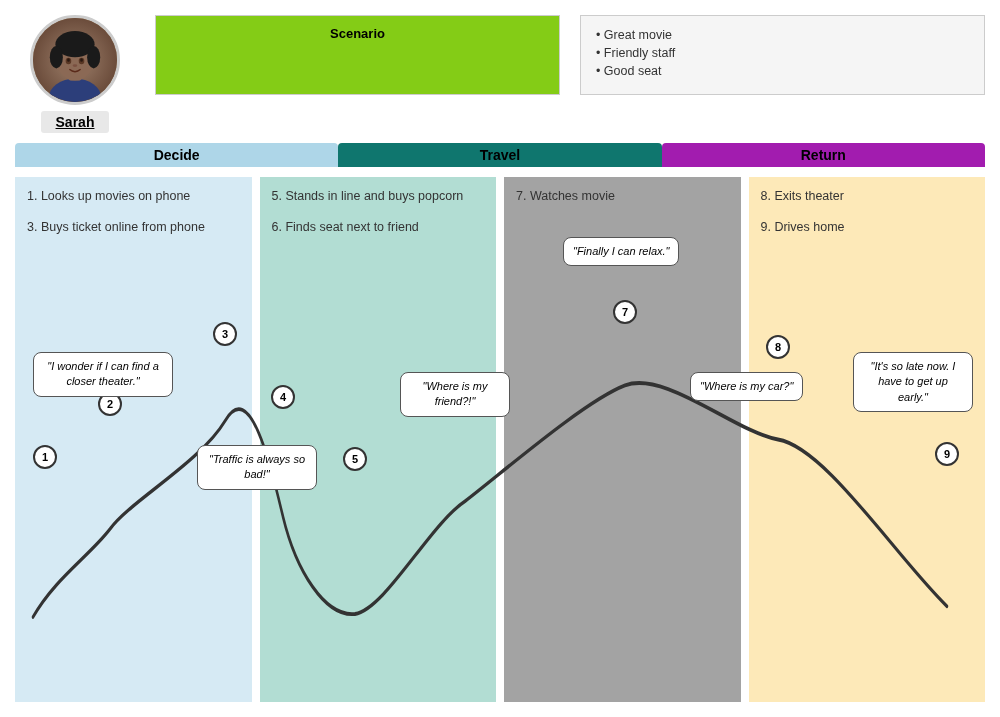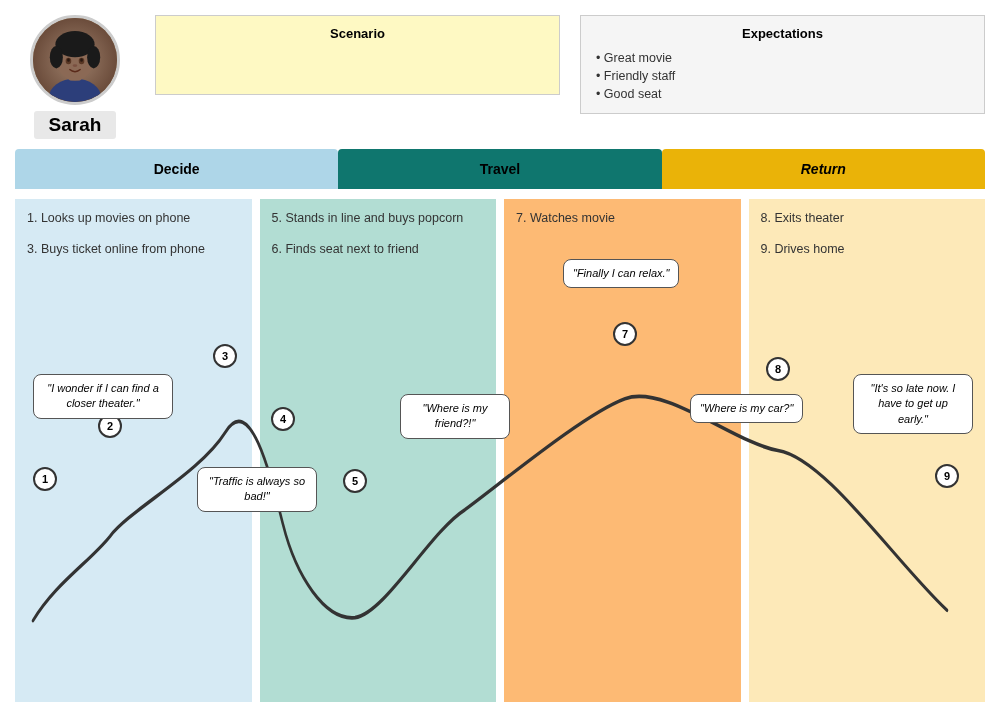--- a/index.html
+++ b/index.html
@@ -6,47 +6,47 @@
     body { font-family: Arial, sans-serif; background: #fff; width: 1000px; height: 717px; overflow: hidden; font-size: 13px; }
     
     .main-container { width: 1000px; height: 717px; padding: 15px; display: flex; flex-direction: column; gap: 10px; }
     
     
     .top-section { display: flex; align-items: flex-start; gap: 20px; }
     
     .persona-area { display: flex; flex-direction: column; align-items: center; min-width: 120px; }
     .avatar-circle { width: 90px; height: 90px; border-radius: 50%; overflow: hidden; border: 3px solid #ccc; background: #8B6B4A; display: flex; align-items: center; justify-content: center; }
     .avatar-circle svg { width: 90px; height: 90px; }
-    .persona-name-box { background: #e8e8e8; padding: 3px 15px; margin-top: 6px; border-radius: 3px; font-weight: bold; font-size: 19px; }
+    .persona-name-box { background: #e8e8e8; padding: 3px 15px; margin-top: 6px; border-radius: 3px; font-weight: bold; font-size: 14px; text-decoration: underline; }
     
-    .scenario-box { flex: 1; border: 1px solid #ccc; background: #fef9c3; padding: 10px 15px; min-height: 80px; }
+    .scenario-box { flex: 1; border: 1px solid #ccc; background: #84cc16; padding: 10px 15px; min-height: 80px; }
     .scenario-title { font-weight: bold; text-align: center; margin-bottom: 8px; font-size: 13px; }
     .scenario-text { font-size: 12.5px; line-height: 1.5; color: #333; }
     
     .expectations-box { flex: 1; border: 1px solid #ccc; background: #f5f5f5; padding: 10px 15px; min-height: 80px; }
     .expectations-title { font-weight: bold; text-align: center; margin-bottom: 8px; font-size: 13px; }
     .expectations-list { list-style: none; padding: 0; }
     .expectations-list li { padding: 2px 0; font-size: 12.5px; color: #333; }
     .expectations-list li::before { content: "• "; }
     
     
     .columns-header { display: flex; gap: 0; }
-    .col-header { flex: 1; text-align: center; padding: 12px 5px; font-weight: bold; font-size: 14px; border-radius: 4px 4px 0 0; }
+    .col-header { flex: 1; text-align: center; padding: 4px 5px; font-weight: bold; font-size: 14px; border-radius: 4px 4px 0 0; }
     .col-header.decide { background: #aed6e8; }
     .col-header.travel { background: #0f766e; }
     .col-header.experience { background: #b8a8d4; }
-    .col-header.return { background: #eab308; font-style: italic; }
+    .col-header.return { background: #a21caf; }
     
     
     .journey-area { display: flex; flex: 1; position: relative; gap: 8px; }
     
     .journey-col { flex: 1; padding: 10px 12px; position: relative; overflow: visible; }
     .journey-col.decide { background: #d6eaf4; }
     .journey-col.travel { background: #b2ddd3; }
-    .journey-col.experience { background: #fdba74; }
+    .journey-col.experience { background: #a3a3a3; }
     .journey-col.return { background: #fde9b8; }
     
     .step-item { margin-bottom: 12px; font-size: 12.5px; line-height: 1.5; color: #333; }
     
     
     .svg-overlay { position: absolute; top: 0; left: 0; width: 100%; height: 100%; pointer-events: none; z-index: 10; }
     
     
     .bubble { position: absolute; background: white; border: 1.5px solid #555; border-radius: 8px; padding: 6px 9px; font-size: 11px; font-style: italic; text-align: center; line-height: 1.4; z-index: 20; max-width: 130px; }
     .bubble::after { content: ''; position: absolute; width: 0; height: 0; }
@@ -97,21 +97,20 @@
         </svg>
       </div>
       <div class="persona-name-box">Sarah</div>
     </div>
 
     <div class="scenario-box">
       <div class="scenario-title">Scenario</div>
     </div>
 
     <div class="expectations-box">
-      <div class="expectations-title">Expectations</div>
       <ul class="expectations-list">
         <li>Great movie</li>
         <li>Friendly staff</li>
         <li>Good seat</li>
       </ul>
     </div>
 
   </div>
 
   <div class="columns-header">

